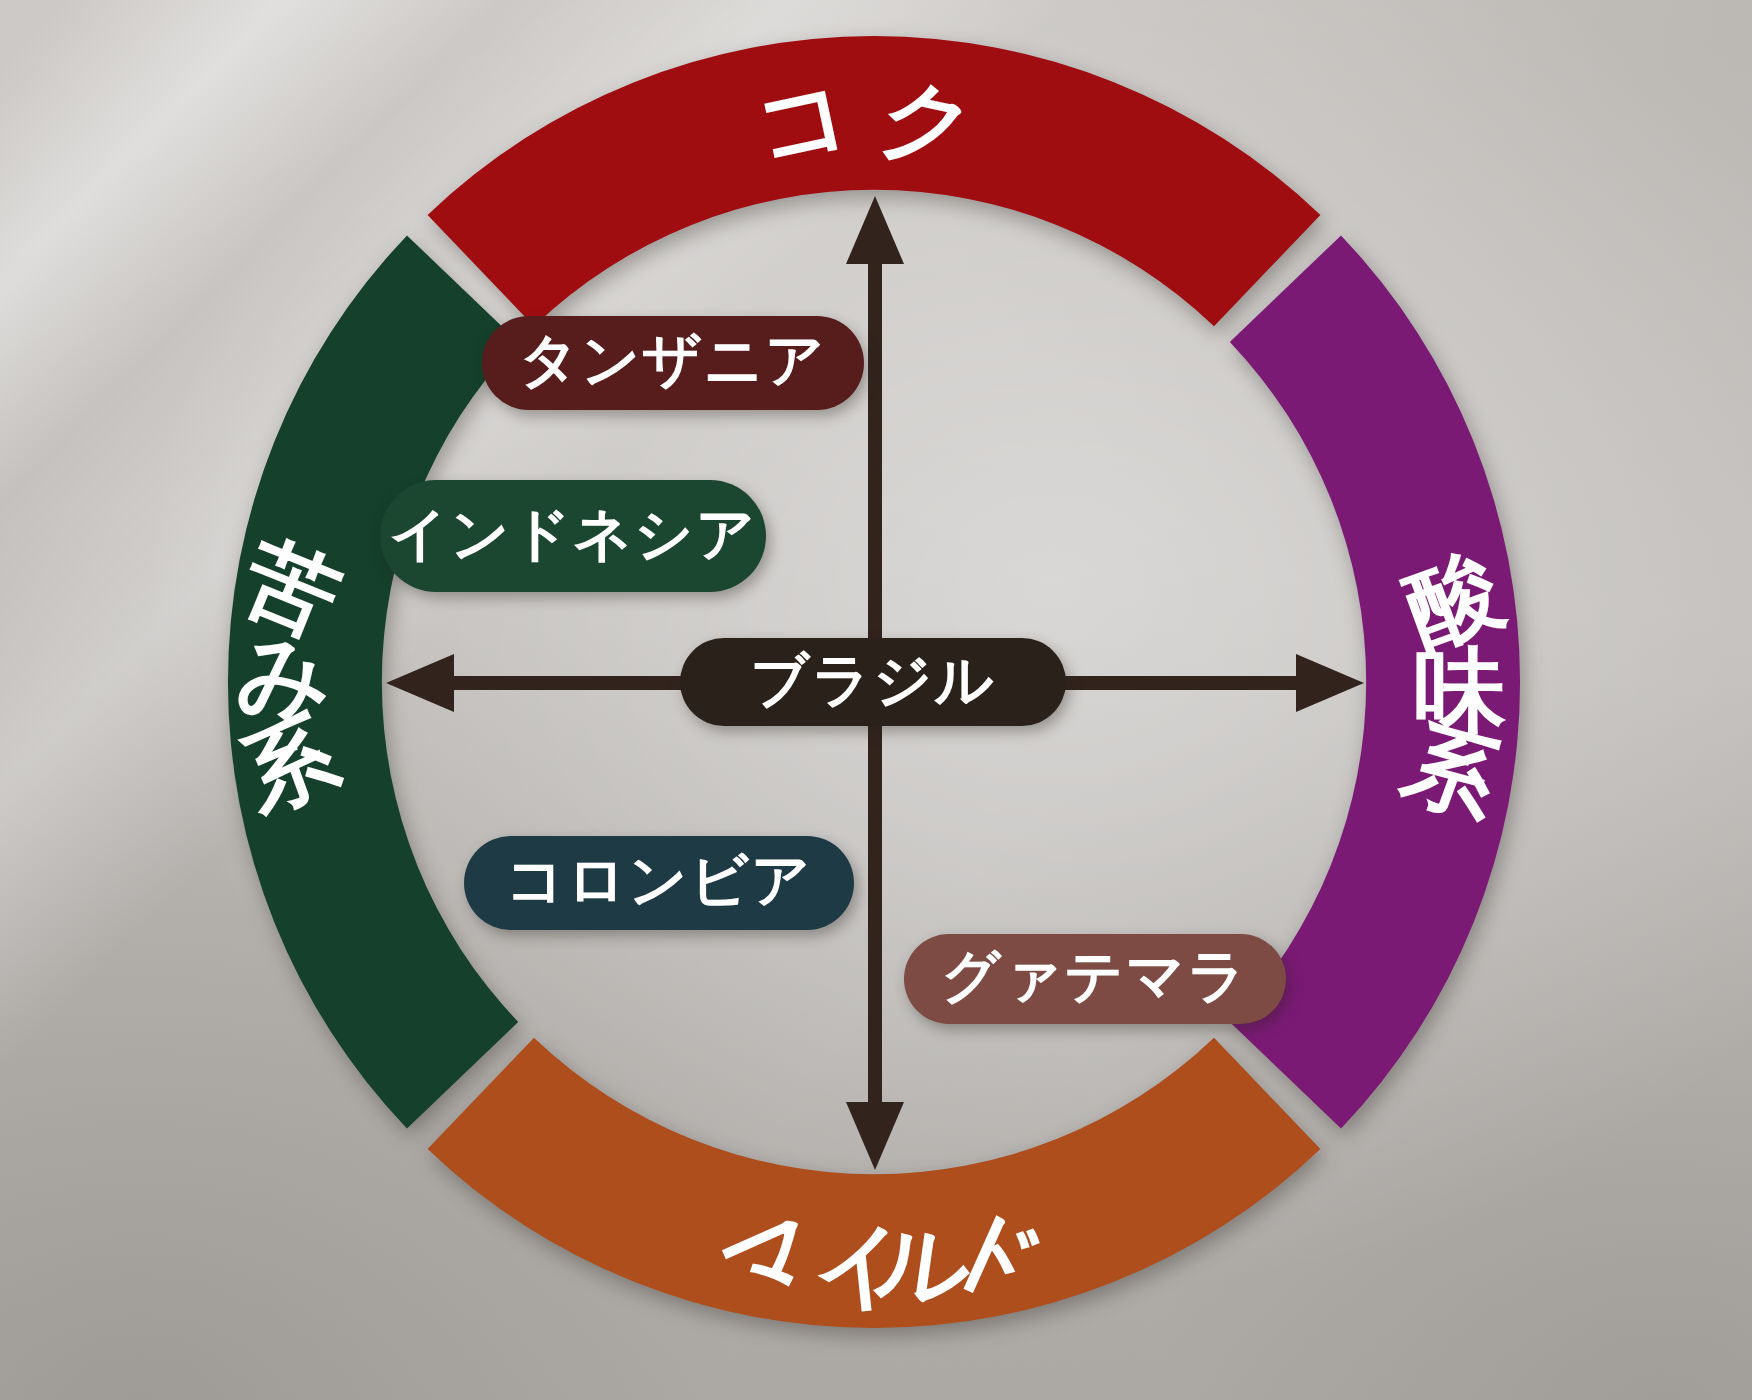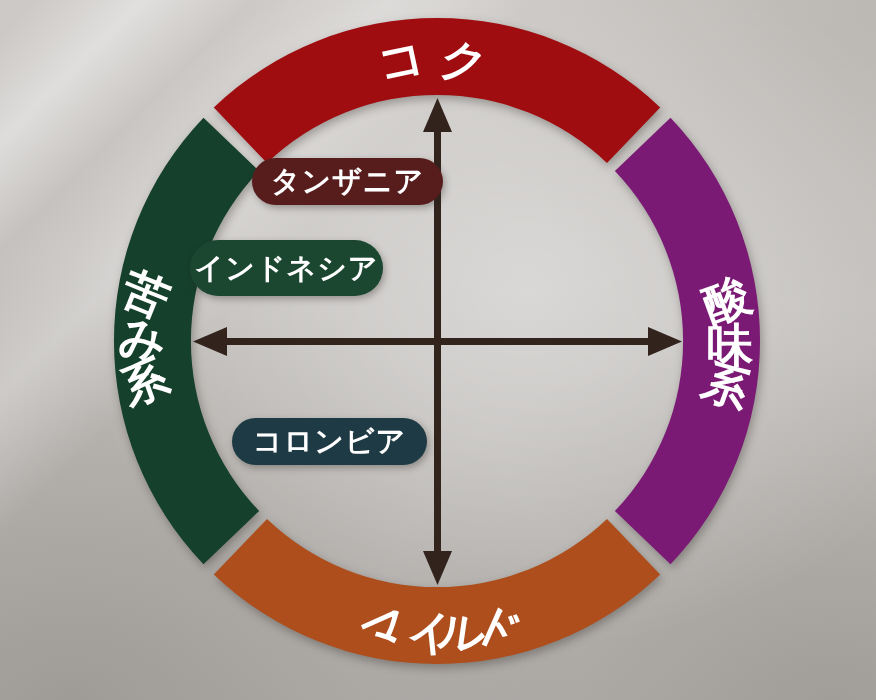--- a/index.html
+++ b/index.html
@@ -73,28 +73,34 @@
       <text font-size="44" transform="translate(430,633) rotate(-6)">イ</text>
       <text font-size="44" transform="translate(462,632) rotate(8)">ル</text>
       <text font-size="44" transform="translate(498,627) rotate(24)">ド</text>
 
       <text transform="translate(145.7,294.3) rotate(22)">苦</text>
       <text transform="translate(142,338) rotate(2)">み</text>
       <text transform="translate(144.9,382) rotate(-20)">系</text>
     </g>
   </svg>
 
-  <div class="pill" style="left: 252px; top: 158px; width: 191px; height: 47px; background-color: rgb(87, 29, 28);">
+  <div class="pill" style="left: 241px; top: 158px; width: 191px; height: 47px; background-color: rgb(87, 29, 28);">
     <span class="pill-text">タンザニア</span>
   </div>
 
 
   <div class="pill" style="left: 190px; top: 240px; width: 193px; height: 56px; background-color: rgb(27, 71, 49);">
     <span class="pill-text">インドネシア</span>
   </div>
 
+  <div class="pill" style="left: 340px; top: 319px; width: 193px; height: 44px; background-color: rgb(43, 33, 27);">
+    <span class="pill-text">ブラジル</span>
+  </div>
 
   <div class="pill" style="left: 232px; top: 418px; width: 195px; height: 47px; background-color: rgb(30, 59, 69);">
     <span class="pill-text">コロンビア</span>
   </div>
 
+  <div class="pill" style="left: 452px; top: 467px; width: 191px; height: 45px; background-color: rgb(125, 75, 67);">
+    <span class="pill-text">グァテマラ</span>
+  </div>
 
 </div>
 
 </body></html>

